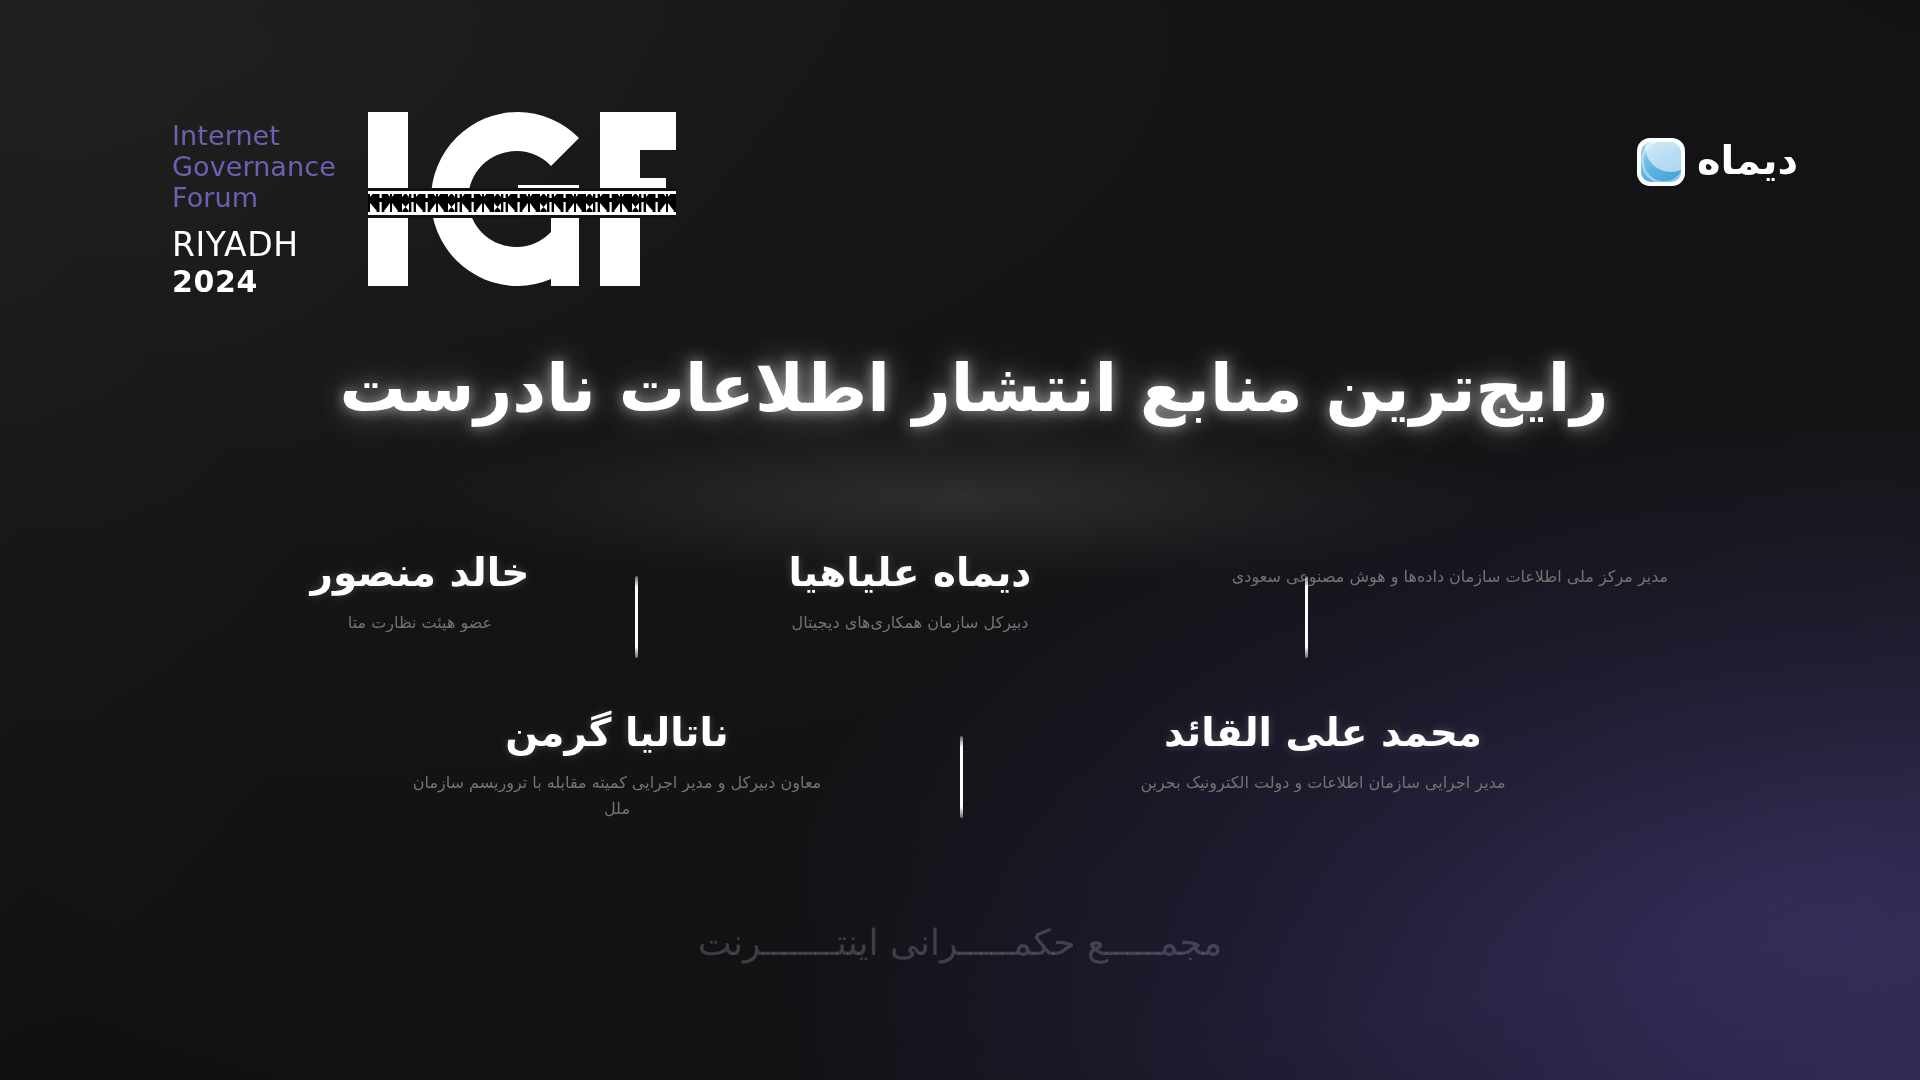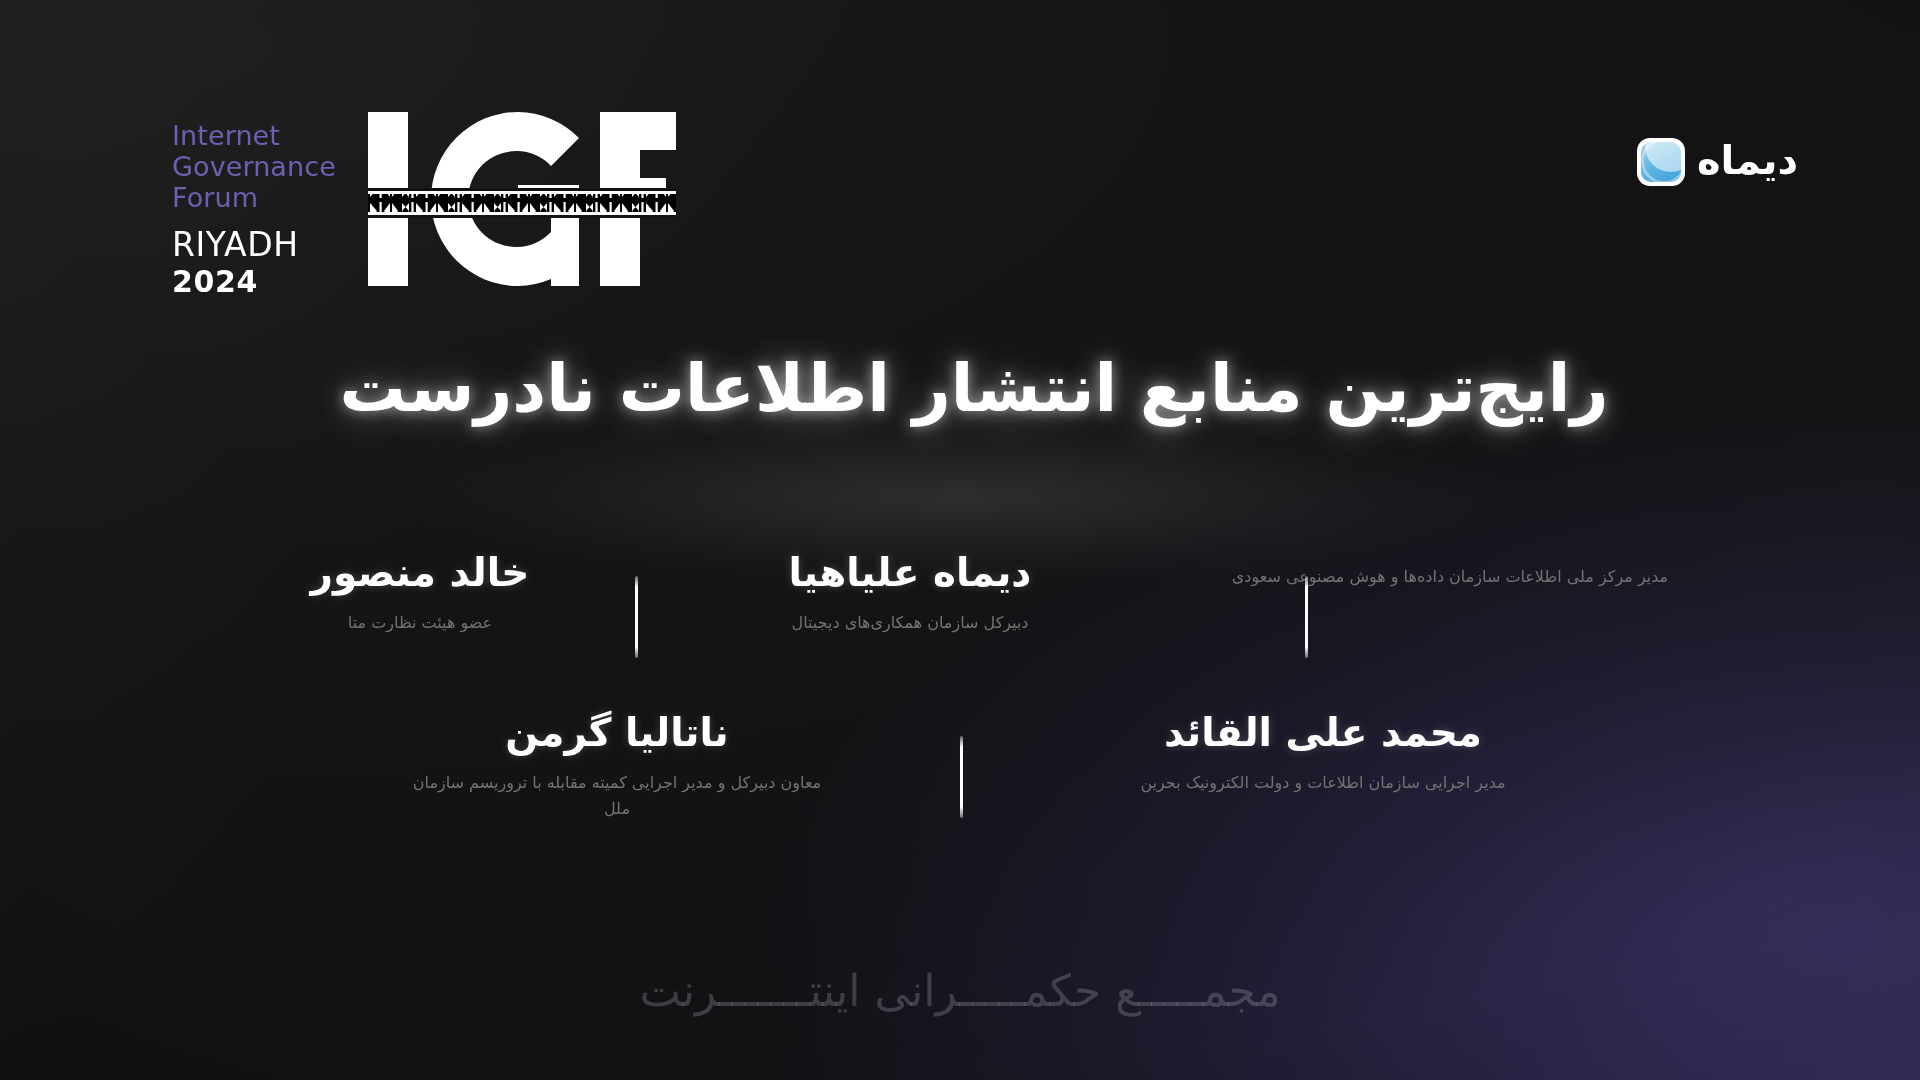--- a/index.html
+++ b/index.html
@@ -247,24 +247,24 @@
   .row-1 .spk.c-mid   { width: 560px; }
   .row-1 .spk.c-left  { width: 520px; }
   .row-2 .spk.r2-right { width: 480px; margin-right: 120px; text-align: center; }
   .row-2 .spk.r2-left  { width: 440px; margin-left: 126px; }
 
   
   .watermark {
     position: absolute;
     left: 0;
     right: 0;
-    top: 965px;
+    top: 922px;
     text-align: center;
     font-family: "DejaVu Sans", "Liberation Sans", sans-serif;
-    font-size: 44px;
+    font-size: 36px;
     font-weight: 300;
     color: rgba(215,212,228,0.22);
     letter-spacing: 1px;
     white-space: nowrap;
   }
 </style>
 </head>
 <body>
 
 <div class="stage">

